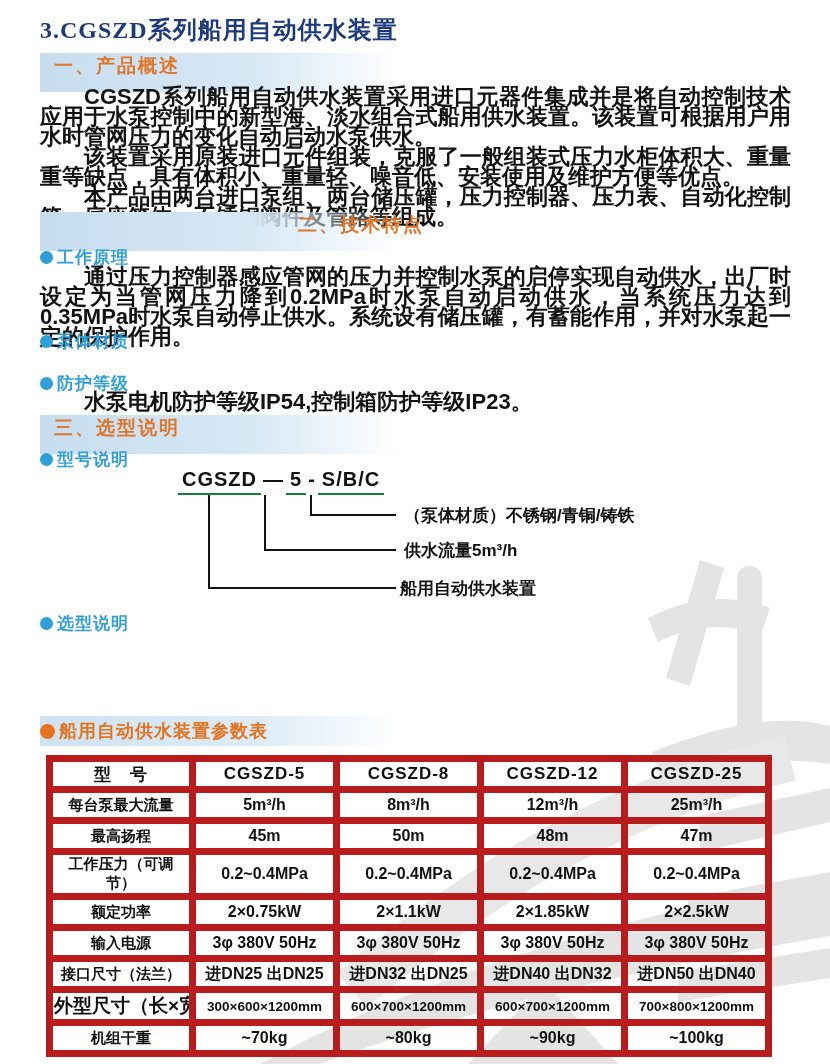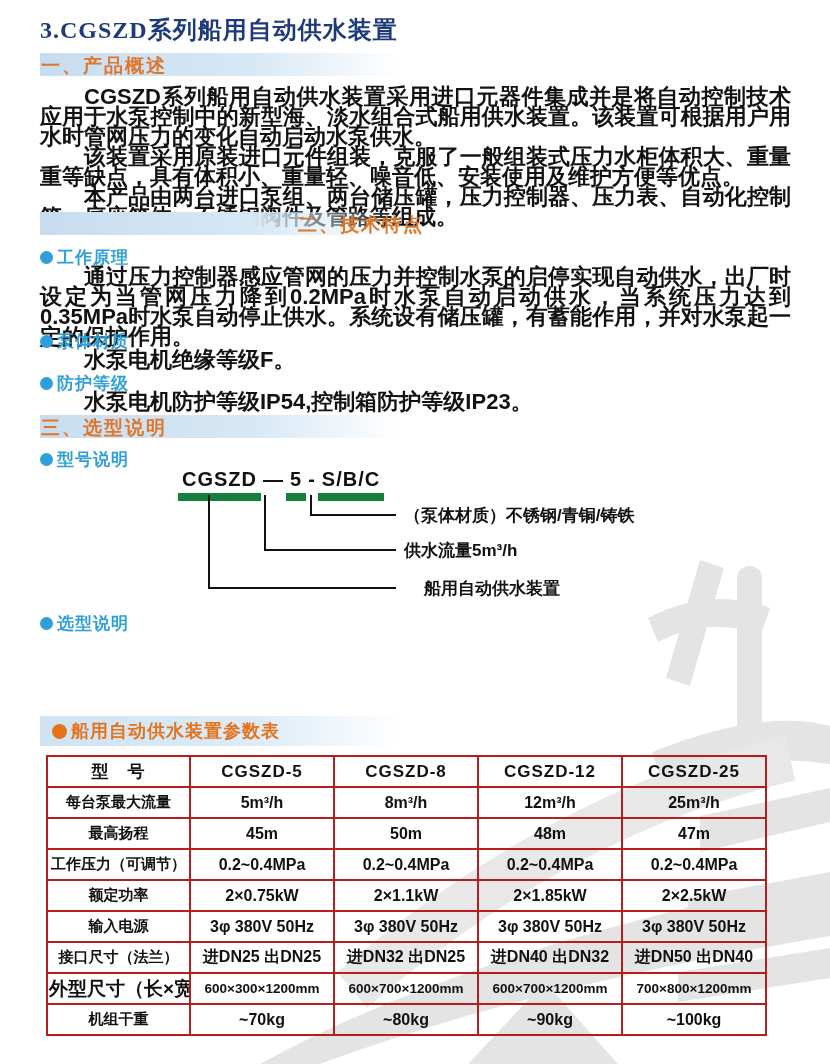--- a/index.html
+++ b/index.html
@@ -11,21 +11,21 @@
   }
   .watermark { position:absolute; left:0; top:0; z-index:0; }
   .layer { position:absolute; z-index:1; }
 
   .title {
     left:40px; top:14px; width:760px;
     font-family:"Liberation Serif","DejaVu Serif",serif;
     font-size:24px; font-weight:700; color:#1d3a7c; letter-spacing:1px;
   }
   .sec-bar {
-    left:40px; width:384px; height:23px; padding-left:1px;
+    left:40px; width:384px; height:39px; padding-left:14px;
     background:linear-gradient(90deg,#c7ddef 0%,#d7e8f5 55%,rgba(245,250,253,0) 94%);
     font-size:19px; font-weight:700; color:#e0762a; line-height:26px;
     letter-spacing:2px;
   }
   .body-text {
     left:40px; width:751px;
     font-size:22px; line-height:20px; font-weight:700; color:#121212;
     text-align:justify;
   }
   .body-text p { text-indent:2em; margin:0; }
@@ -35,43 +35,43 @@
     display:inline-block; margin-right:4px; flex:0 0 auto;
   }
   .bullet-label { font-size:17px; font-weight:700; color:#2e9fd8; letter-spacing:1px; }
 
   
   .diagram { left:40px; top:468px; width:751px; height:140px; }
   .code-line {
     position:absolute; left:138px; top:0; display:flex; align-items:flex-start;
     font-size:20px; font-weight:700; color:#111; letter-spacing:1px;
   }
-  .code-seg { border-bottom:8px solid #15803d; padding:0 4px 2px 4px; }
+  .code-seg { border-bottom:2px solid #15803d; padding:0 4px 2px 4px; }
   .code-dash { padding:0 2px 2px 2px; }
   .vline { position:absolute; width:2px; background:#111; }
   .hline { position:absolute; height:2px; background:#111; }
   .callout-label { position:absolute; font-size:17px; font-weight:700; color:#111; white-space:nowrap; }
 
   
   .param-bar {
-    left:40px; width:384px; height:30px; padding-left:12px;
+    left:40px; width:384px; height:30px; padding-left:0;
     background:linear-gradient(90deg,#cfe3f3 0%,#dcebf7 55%,rgba(245,250,253,0) 94%);
     display:flex; align-items:center;
   }
   .param-bar .dot { background:#e5731c; width:15px; height:15px; }
   .param-label { font-size:18px; font-weight:700; color:#e5731c; letter-spacing:1px; }
 
   
   .params-table {
     position:absolute; left:46px; top:755px; width:719px; z-index:1;
     border-collapse:collapse; table-layout:fixed; background:transparent;
     border:2px solid #1a1a1a;
   }
   .params-table td, .params-table th {
-    border:2px solid #b91c1c; height:31px; text-align:center; vertical-align:middle;
+    border:7px solid #b91c1c; height:31px; text-align:center; vertical-align:middle;
     font-weight:700; color:#111; padding:0 1px; overflow:hidden;
   }
   .params-table th { font-size:17px; letter-spacing:1px; }
   .params-table td { font-size:16px; }
   .params-table td.rowlabel { font-size:15px; letter-spacing:0; }
   .params-table td.small { font-size:19px; white-space:nowrap; }
   .params-table td.dims { font-size:13.5px; white-space:nowrap; }
 </style>
 </head>
 <body>
@@ -112,23 +112,20 @@
     <span class="dot"></span>
     <span class="bullet-label">工作原理</span>
   </div>
   <div class="layer body-text" style="top:267px;">
     <p>通过压力控制器感应管网的压力并控制水泵的启停实现自动供水，出厂时设定为当管网压力降到0.2MPa时水泵自动启动供水，当系统压力达到0.35MPa时水泵自动停止供水。系统设有储压罐，有蓄能作用，并对水泵起一定的保护作用。</p>
   </div>
 
   <div class="layer bullet-line" style="top:330px;">
     <span class="dot"></span>
     <span class="bullet-label">泵体材质</span>
-  </div>
-  <div class="layer body-text" style="top:350px;">
-    <p>水泵电机绝缘等级F。</p>
   </div>
 
   <div class="layer bullet-line" style="top:372px;">
     <span class="dot"></span>
     <span class="bullet-label">防护等级</span>
   </div>
   <div class="layer body-text" style="top:392px;">
     <p>水泵电机防护等级IP54,控制箱防护等级IP23。</p>
   </div>
 
@@ -150,21 +147,21 @@
       <span class="code-seg">S/B/C</span>
     </div>
     <div class="vline" style="left:168px; top:27px; height:94px;"></div>
     <div class="vline" style="left:224px; top:27px; height:56px;"></div>
     <div class="vline" style="left:270px; top:27px; height:21px;"></div>
     <div class="hline" style="left:270px; top:46px; width:86px;"></div>
     <div class="hline" style="left:224px; top:81px; width:132px;"></div>
     <div class="hline" style="left:168px; top:119px; width:188px;"></div>
     <div class="callout-label" style="left:364px; top:36px;text-align:right;">（泵体材质）不锈钢/青铜/铸铁</div>
     <div class="callout-label" style="left:364px; top:71px;">供水流量5m³/h</div>
-    <div class="callout-label" style="left:384px; top:109px;text-align:center;">船用自动供水装置</div>
+    <div class="callout-label" style="left:360px; top:109px;text-align:center;">船用自动供水装置</div>
   </div>
 
   <div class="layer bullet-line" style="top:612px;">
     <span class="dot"></span>
     <span class="bullet-label">选型说明</span>
   </div>
 
   <div class="layer param-bar" style="top:716px;">
     <span class="dot"></span>
     <span class="param-label">船用自动供水装置参数表</span>
@@ -223,21 +220,21 @@
     </tr>
     <tr>
       <td class="rowlabel">接口尺寸（法兰）</td>
       <td>进DN25 出DN25</td>
       <td>进DN32 出DN25</td>
       <td>进DN40 出DN32</td>
       <td>进DN50 出DN40</td>
     </tr>
     <tr>
       <td class="rowlabel small">外型尺寸（长×宽×高）</td>
-      <td class="dims">600×300×1200mm</td>
+      <td class="dims">300×600×1200mm</td>
       <td class="dims">600×700×1200mm</td>
       <td class="dims">600×700×1200mm</td>
       <td class="dims">700×800×1200mm</td>
     </tr>
     <tr>
       <td class="rowlabel">机组干重</td>
       <td>~70kg</td>
       <td>~80kg</td>
       <td>~90kg</td>
       <td>~100kg</td>

